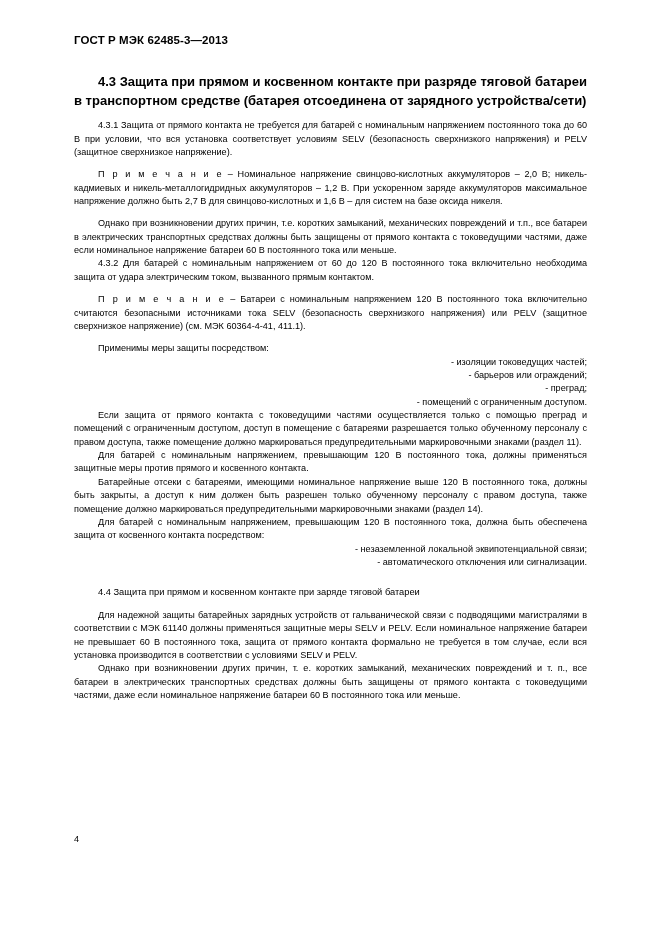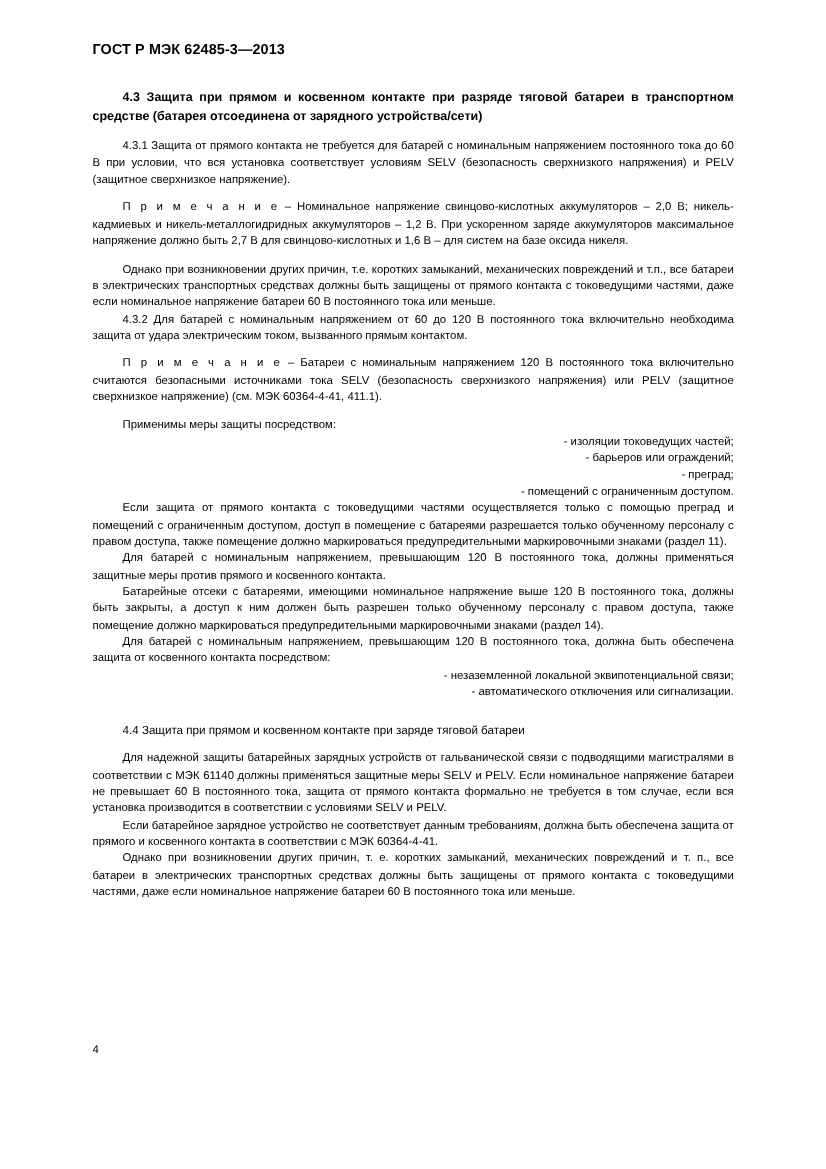--- a/index.html
+++ b/index.html
@@ -30,21 +30,21 @@
     margin: 0 0 26px 0;
     white-space: nowrap;
   }
   .content {
     font-size: 9.1px;
     line-height: 1.47;
     text-align: justify;
   }
   .h-sub {
     font-weight: bold;
-    font-size: 10px;
+    font-size: 13px;
     text-align: justify;
     margin: 0 0 9px 0;
     text-indent: 24px;
   }
   .h-sub2 {
     font-weight: normal;
     font-size: 9.3px;
     text-align: justify;
     margin: 17px 0 9px 0;
     text-indent: 24px;
@@ -128,21 +128,20 @@
 
     <ul class="plain">
       <li>- незаземленной локальной эквипотенциальной связи;</li>
       <li>- автоматического отключения или сигнализации.</li>
     </ul>
 
     <div class="h-sub2">4.4 Защита при прямом и косвенном контакте при заряде тяговой батареи</div>
 
     <p>Для надежной защиты батарейных зарядных устройств от гальванической связи с подводящими магистралями в соответствии с МЭК 61140 должны применяться защитные меры SELV и PELV. Если номинальное напряжение батареи не превышает 60 В постоянного тока, защита от прямого контакта формально не требуется в том случае, если вся установка производится в соответствии с условиями SELV и PELV.</p>
 
-    <p>Если батарейное зарядное устройство не соответствует данным требованиям, должна быть обеспечена защита от прямого и косвенного контакта в соответствии с МЭК 60364-4-41.</p>
 
     <p>Однако при возникновении других причин, т. е. коротких замыканий, механических повреждений и т. п., все батареи в электрических транспортных средствах должны быть защищены от прямого контакта с токоведущими частями, даже если номинальное напряжение батареи 60 В постоянного тока или меньше.</p>
 
   </div>
 
   <div class="pageno">4</div>
 
 </div>
 
 </body></html>

